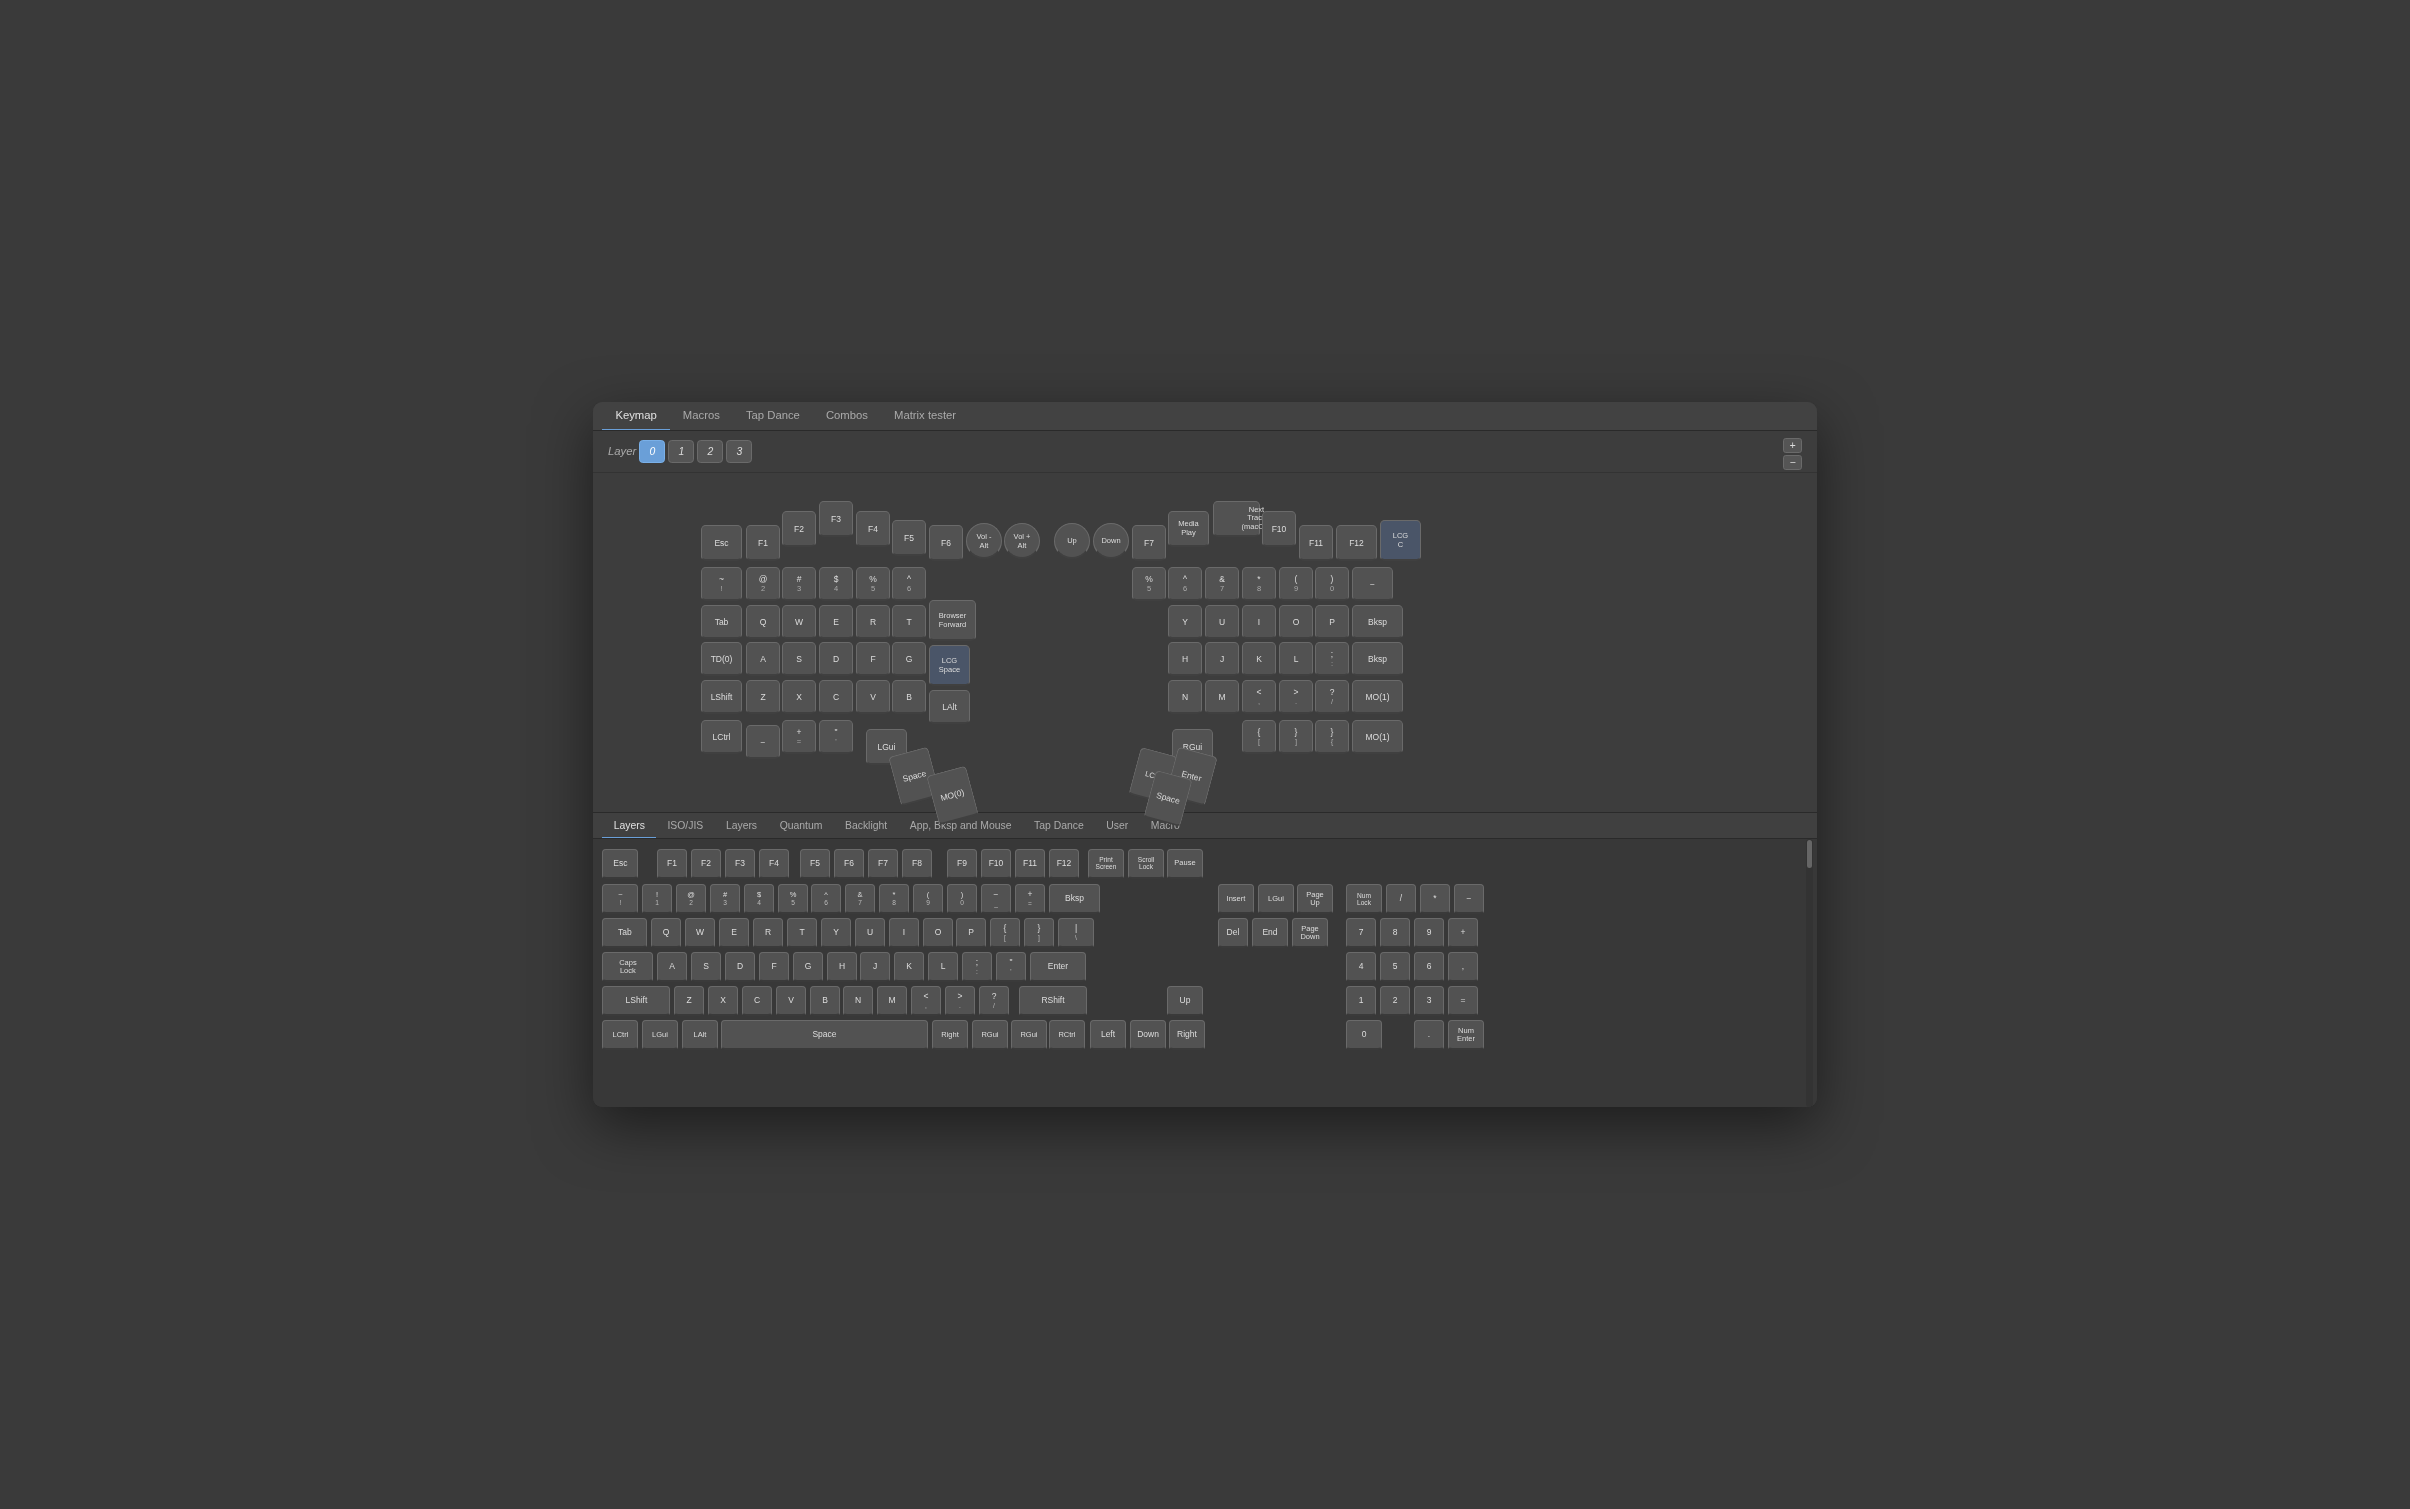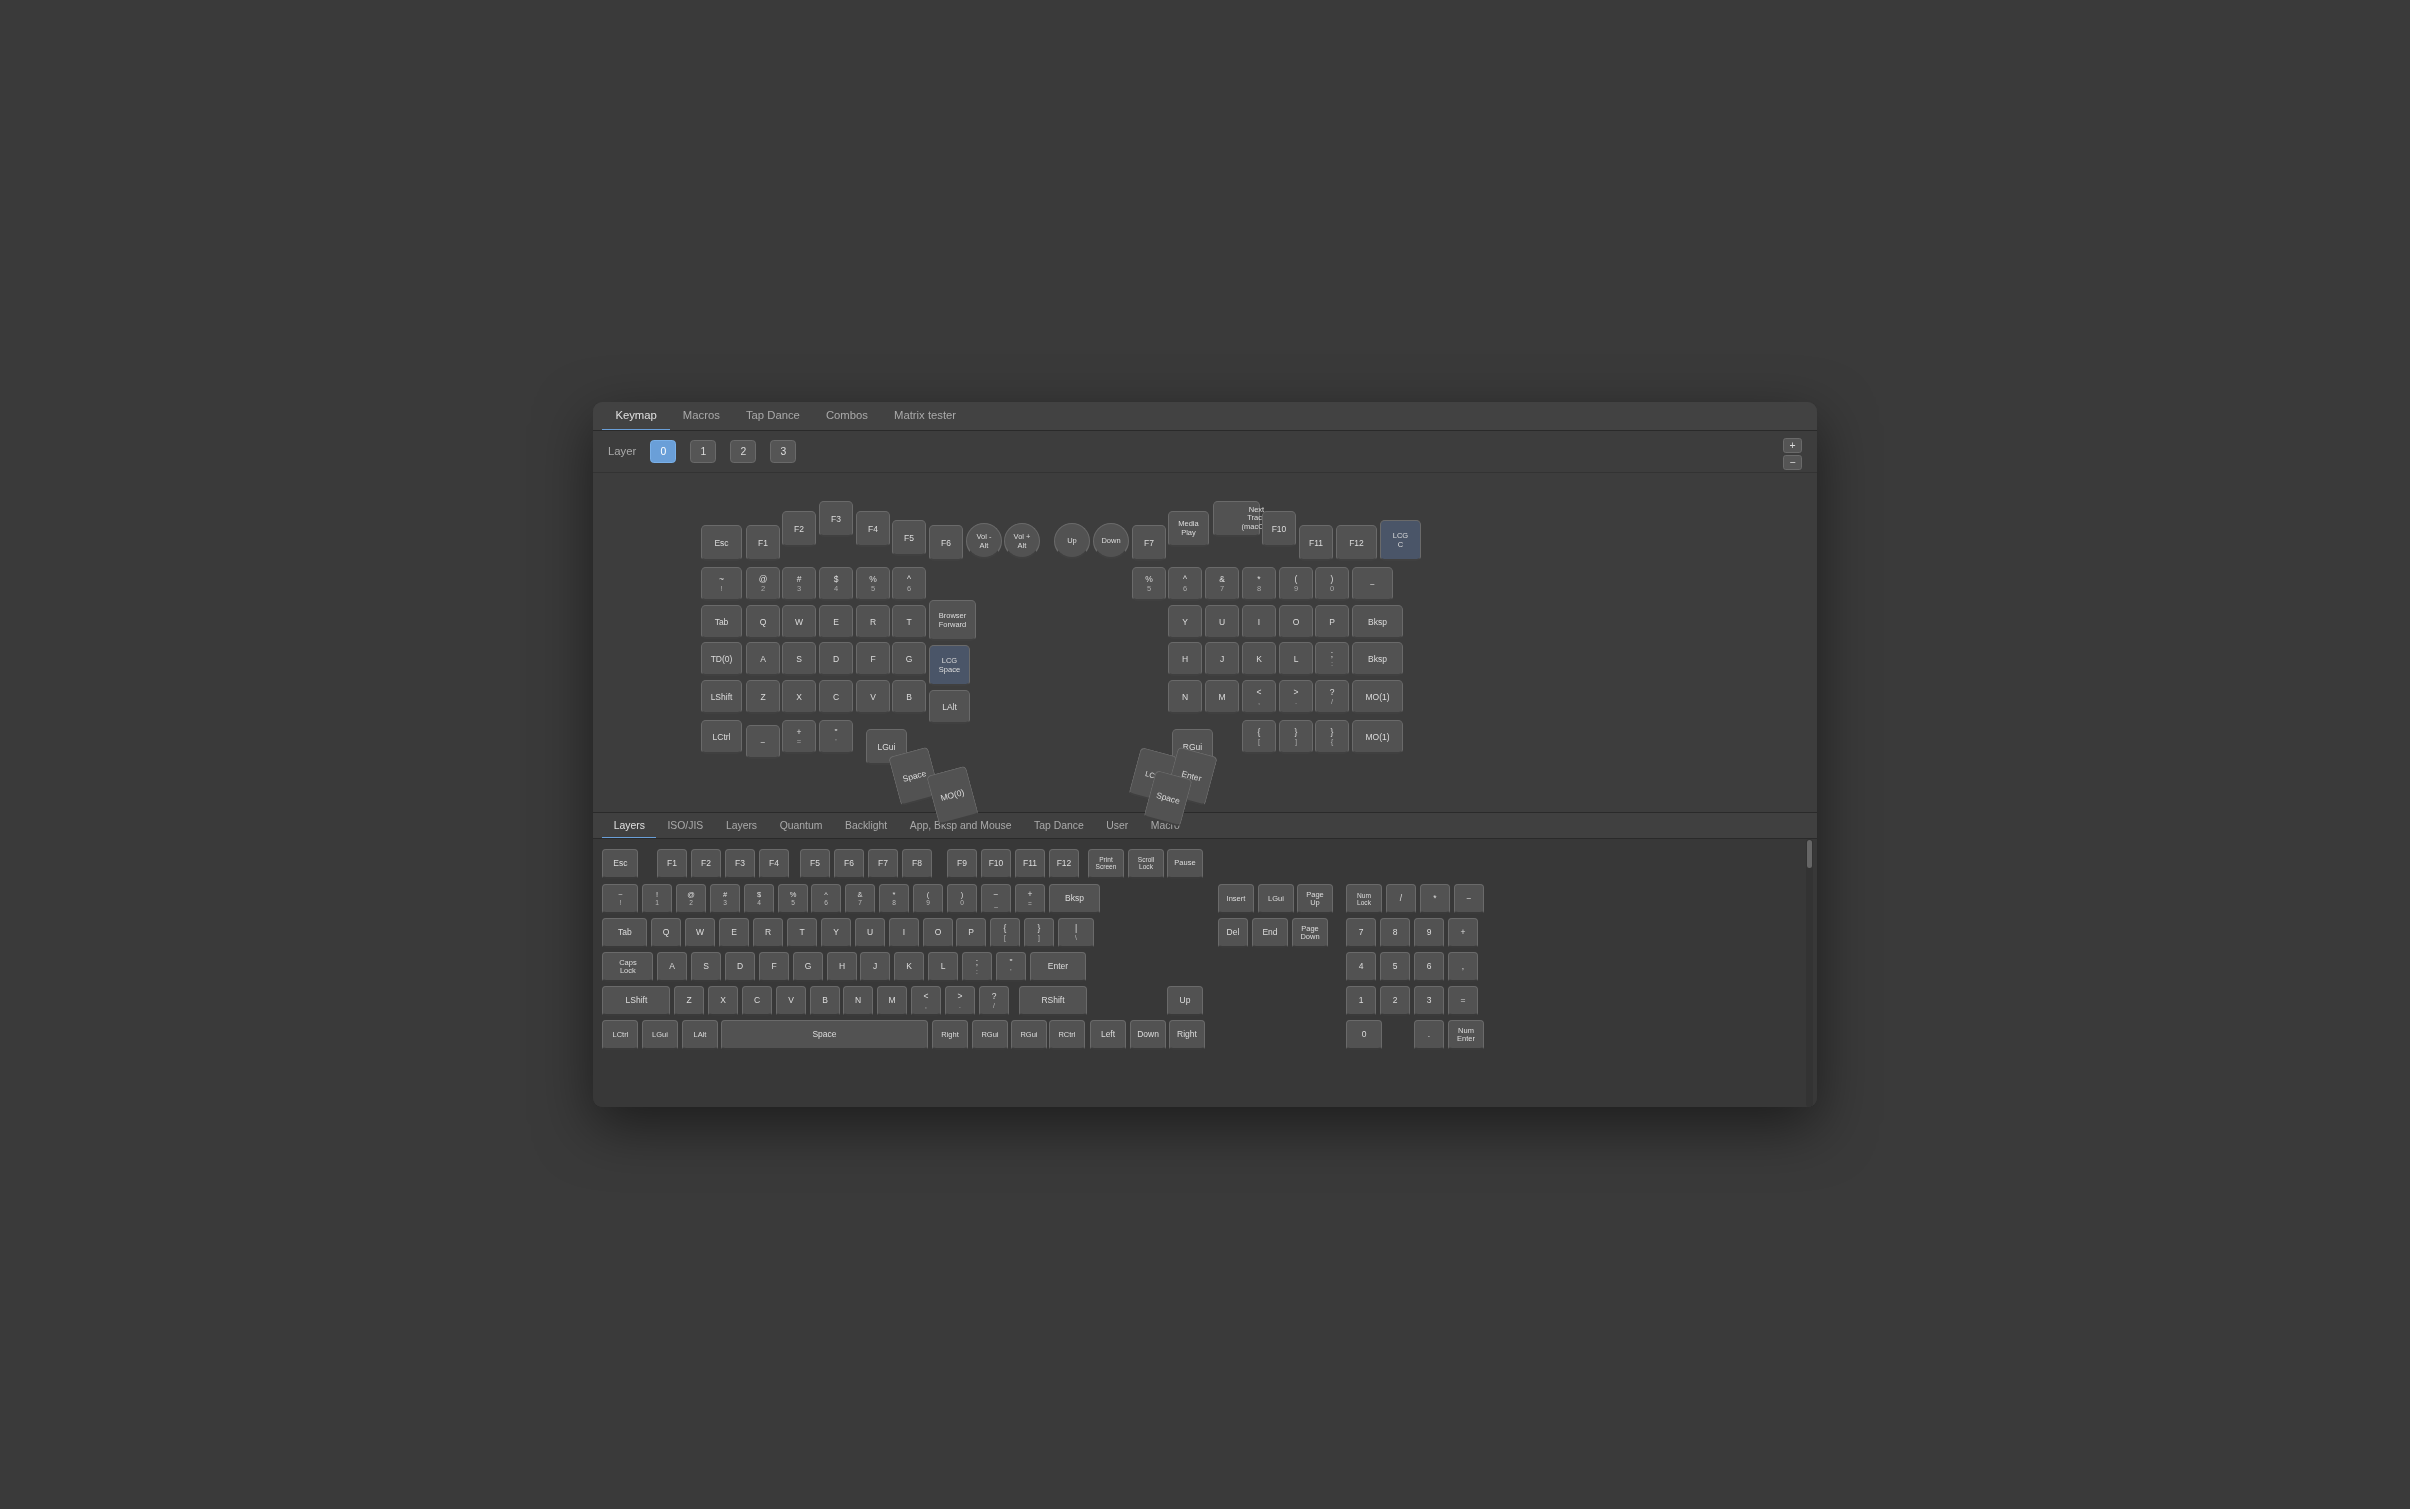--- a/index.html
+++ b/index.html
@@ -68,23 +68,24 @@
     }
     .tab.active {
       color: #e0e0e0;
       border-bottom: 1.9px solid #6a9fd8;
     }
     .layer-bar {
       background: #3d3d3d;
       padding: 9.4px 15px;
       display: flex;
       align-items: center;
-      gap: 14px;
+      gap: 3px;
       border-bottom: 0.9px solid #333;
       position: relative;
+      font-style: italic;
     }
     .layer-label { color: #aaa; font-size: 11.3px; }
     .layer-btn {
       width: 26px;
       height: 22.6px;
       background: #555;
       border: 0.9px solid #6a6a6a;
       border-radius: 3.8px;
       color: #ddd;
       font-size: 10.4px;

